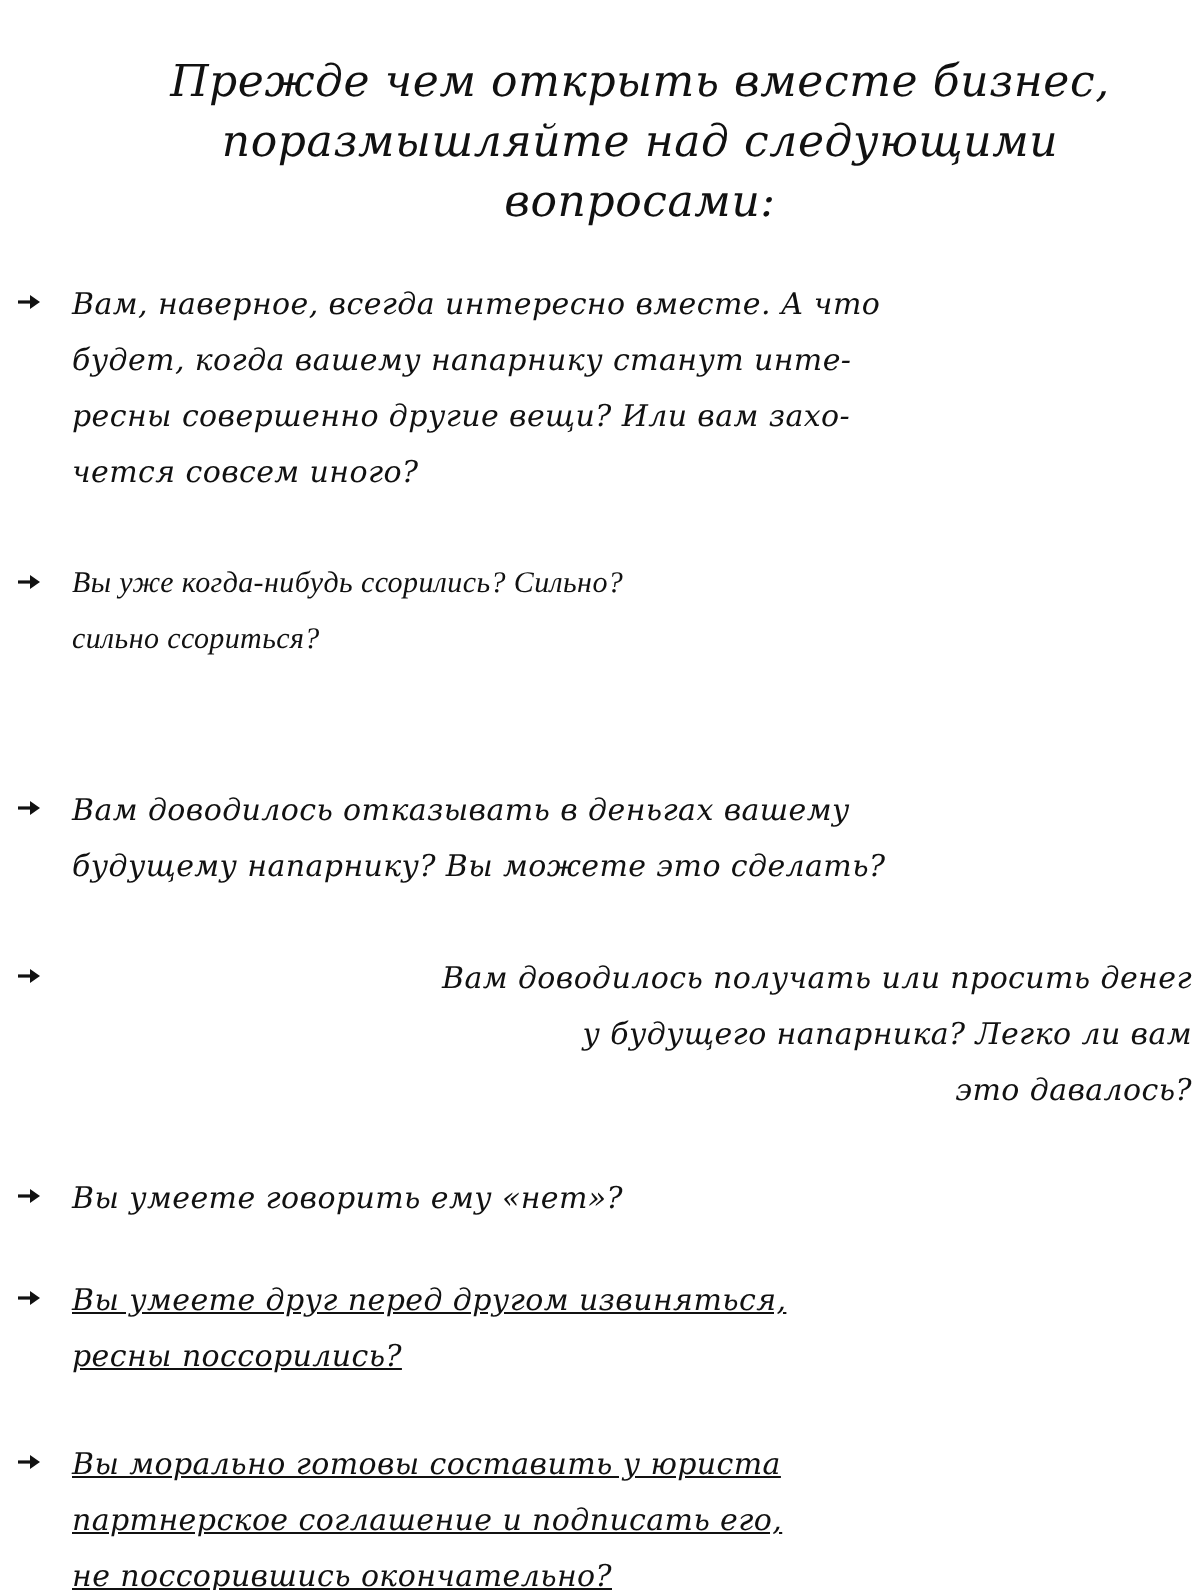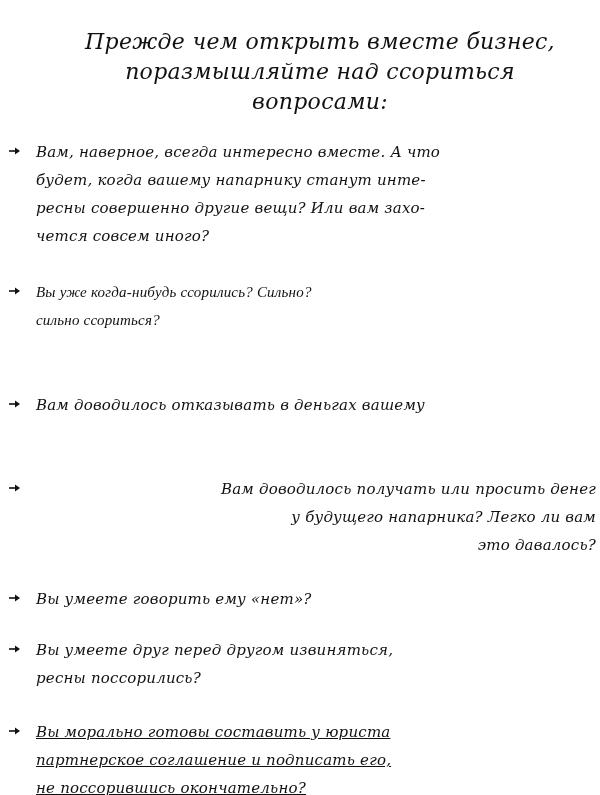--- a/index.html
+++ b/index.html
@@ -55,21 +55,21 @@
     }
     .item-text .line { display: block; }
   </style>
 </head>
 <body>
 
 <div class="page">
 
   <div class="heading">
     <span class="line">Прежде чем открыть вместе бизнес,</span>
-    <span class="line">поразмышляйте над ссориться</span>
+    <span class="line">поразмышляйте над следующими</span>
     <span class="line">вопросами:</span>
   </div>
 
   <div class="item" style="top:125px;">
     <svg class="bullet" viewBox="0 0 14 14">
       <path d="M1 7 H10" stroke="#111" stroke-width="1.6" fill="none"></path>
       <path d="M7 3.5 L12 7 L7 10.5 Z" fill="#111"></path>
     </svg>
     <div class="item-text" style="top:-2px;">
       <span class="line">Вам, наверное, всегда интересно вместе. А что</span>
@@ -90,20 +90,21 @@
     </div>
   </div>
 
   <div class="item" style="top:378px;">
     <svg class="bullet" viewBox="0 0 14 14">
       <path d="M1 7 H10" stroke="#111" stroke-width="1.6" fill="none"></path>
       <path d="M7 3.5 L12 7 L7 10.5 Z" fill="#111"></path>
     </svg>
     <div class="item-text" style="top:-2px;">
       <span class="line">Вам доводилось отказывать в деньгах вашему</span>
+      <span class="line">будущему напарнику? Вы можете это сделать?</span>
     </div>
   </div>
 
   <div class="item" style="top:462px;">
     <svg class="bullet" viewBox="0 0 14 14">
       <path d="M1 7 H10" stroke="#111" stroke-width="1.6" fill="none"></path>
       <path d="M7 3.5 L12 7 L7 10.5 Z" fill="#111"></path>
     </svg>
     <div class="item-text" style="top:-2px;text-align:right;">
       <span class="line">Вам доводилось получать или просить денег</span>
@@ -120,21 +121,21 @@
     <div class="item-text" style="top:-2px;">
       <span class="line">Вы умеете говорить ему «нет»?</span>
     </div>
   </div>
 
   <div class="item" style="top:623px;">
     <svg class="bullet" viewBox="0 0 14 14">
       <path d="M1 7 H10" stroke="#111" stroke-width="1.6" fill="none"></path>
       <path d="M7 3.5 L12 7 L7 10.5 Z" fill="#111"></path>
     </svg>
-    <div class="item-text" style="top:-2px;">
+    <div class="item-text" style="top:-2px;text-decoration:underline;">
       <span class="line">Вы умеете друг перед другом извиняться,</span>
       <span class="line">ресны поссорились?</span>
     </div>
   </div>
 
   <div class="item" style="top:705px;">
     <svg class="bullet" viewBox="0 0 14 14">
       <path d="M1 7 H10" stroke="#111" stroke-width="1.6" fill="none"></path>
       <path d="M7 3.5 L12 7 L7 10.5 Z" fill="#111"></path>
     </svg>

